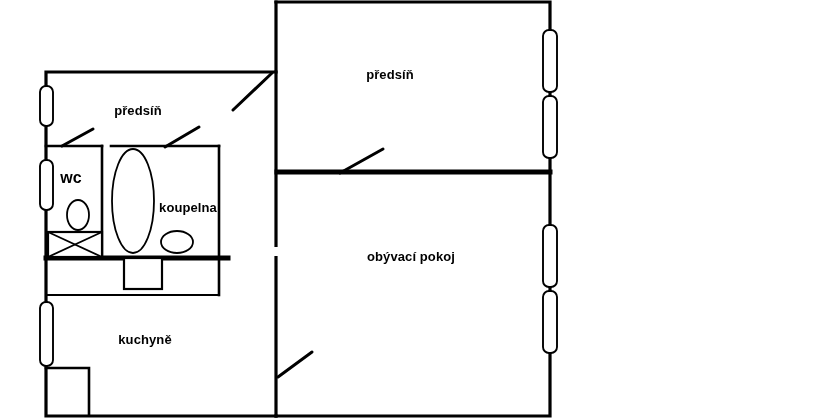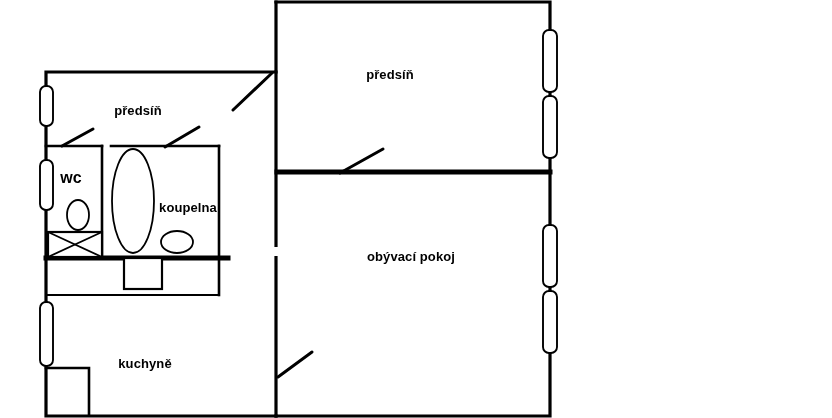--- a/index.html
+++ b/index.html
@@ -141,19 +141,19 @@
     <line class="door-leaf" x1="278" y1="377" x2="312" y2="352"></line>
 
   </svg>
 
   <div class="room-label" style="left:138px; top:110px;">předsíň</div>
 
   <div class="room-label small" style="left:71px; top:178px;">wc</div>
 
   <div class="room-label" style="left:188px; top:207px;">koupelna</div>
 
-  <div class="room-label" style="left:145px; top:339px;margin-top:24px;">kuchyně</div>
+  <div class="room-label" style="left:145px; top:339px;">kuchyně</div>
 
   <div class="room-label" style="left:390px; top:74px;">předsíň</div>
 
   <div class="room-label" style="left:411px; top:256px;">obývací pokoj</div>
 
 </div>
 
 </body></html>

